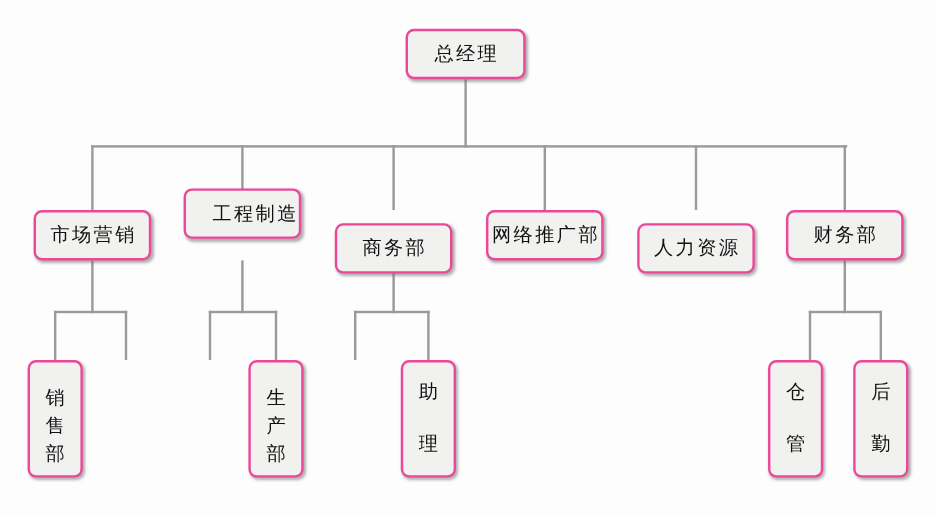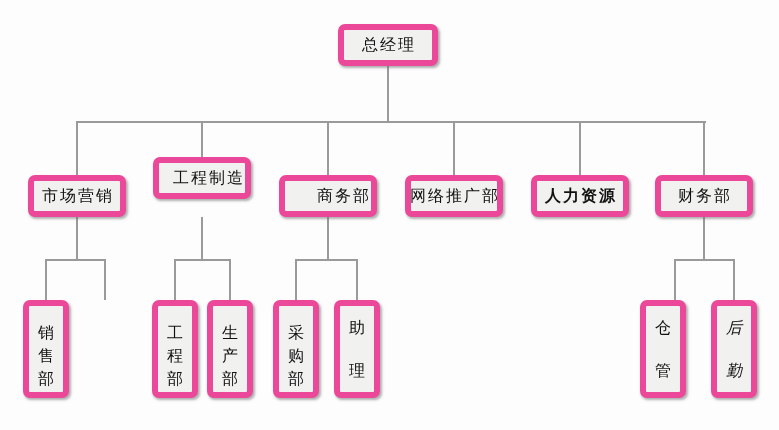--- a/index.html
+++ b/index.html
@@ -13,21 +13,21 @@
   .canvas {
     position: relative;
     width: 779px;
     height: 430px;
     overflow: hidden;
   }
   .node {
     position: absolute;
     box-sizing: border-box;
     background: #f1f1ef;
-    border: 6px solid #ec4899;
+    border: 2px solid #ec4899;
     border-radius: 7px;
     box-shadow: 1.5px 2px 2.5px rgba(110,110,110,0.55);
     color: #111111;
     font-size: 16px;
     display: flex;
     align-items: center;
     justify-content: center;
     z-index: 2;
   }
   .node.horiz .label {
@@ -50,34 +50,34 @@
     background: #9a9a9a;
     z-index: 1;
   }
 
   
   #n-root { left: 338px; top: 24px;  width: 100px; height: 42px; }
 
   
   #n-d0 { left: 28px;  top: 175px; width: 98px; height: 42px; }
   #n-d1 { left: 153px; top: 157px; width: 98px; height: 42px; justify-content: flex-end; }
-  #n-d2 { left: 279px; top: 175px; width: 98px; height: 42px; justify-content: flex-end; }
+  #n-d2 { left: 279px; top: 186px; width: 98px; height: 42px; }
   #n-d3 { left: 405px; top: 175px; width: 98px; height: 42px; }
-  #n-d4 { left: 531px; top: 175px; width: 98px; height: 42px; font-weight: bold; }
+  #n-d4 { left: 531px; top: 186px; width: 98px; height: 42px; }
   #n-d5 { left: 655px; top: 175px; width: 98px; height: 42px; }
 
   
   #n-c0 { left: 23px;  top: 300px; width: 46px; height: 98px; }
   #n-c1 { left: 82px;  top: 300px; width: 46px; height: 98px; }
   #n-c2 { left: 152px; top: 300px; width: 46px; height: 98px; }
   #n-c3 { left: 207px; top: 300px; width: 46px; height: 98px; }
   #n-c4 { left: 273px; top: 300px; width: 46px; height: 98px; }
   #n-c5 { left: 334px; top: 300px; width: 46px; height: 98px; }
   #n-c6 { left: 640px; top: 300px; width: 46px; height: 98px; }
-  #n-c7 { left: 711px; top: 300px; width: 46px; height: 98px; font-style: italic; }
+  #n-c7 { left: 711px; top: 300px; width: 46px; height: 98px; }
 
   
   #l-root-v  { left: 387px; top: 66px;  width: 2px;   height: 57px; }
   #l-main-h  { left: 76px;  top: 121px; width: 630px; height: 2px;  }
   #l-d0-stub { left: 76px;  top: 121px; width: 2px;   height: 54px; }
   #l-d1-stub { left: 201px; top: 121px; width: 2px;   height: 54px; }
   #l-d2-stub { left: 327px; top: 121px; width: 2px;   height: 54px; }
   #l-d3-stub { left: 453px; top: 121px; width: 2px;   height: 54px; }
   #l-d4-stub { left: 579px; top: 121px; width: 2px;   height: 54px; }
   #l-d5-stub { left: 703px; top: 121px; width: 2px;   height: 54px; }
@@ -156,28 +156,22 @@
   <div class="node horiz" id="n-d4">
     <span class="label">人力资源</span>
   </div>
   <div class="node horiz" id="n-d5">
     <span class="label">财务部</span>
   </div>
 
   <div class="node vert v3" id="n-c0">
     <span class="label">销售部</span>
   </div>
-  <div class="node vert v3" id="n-c2">
-    <span class="label">工程部</span>
-  </div>
   <div class="node vert v3" id="n-c3">
     <span class="label">生产部</span>
-  </div>
-  <div class="node vert v3" id="n-c4">
-    <span class="label">采购部</span>
   </div>
   <div class="node vert v2" id="n-c5">
     <span class="label">助理</span>
   </div>
   <div class="node vert v2" id="n-c6">
     <span class="label">仓管</span>
   </div>
   <div class="node vert v2" id="n-c7">
     <span class="label">后勤</span>
   </div>

